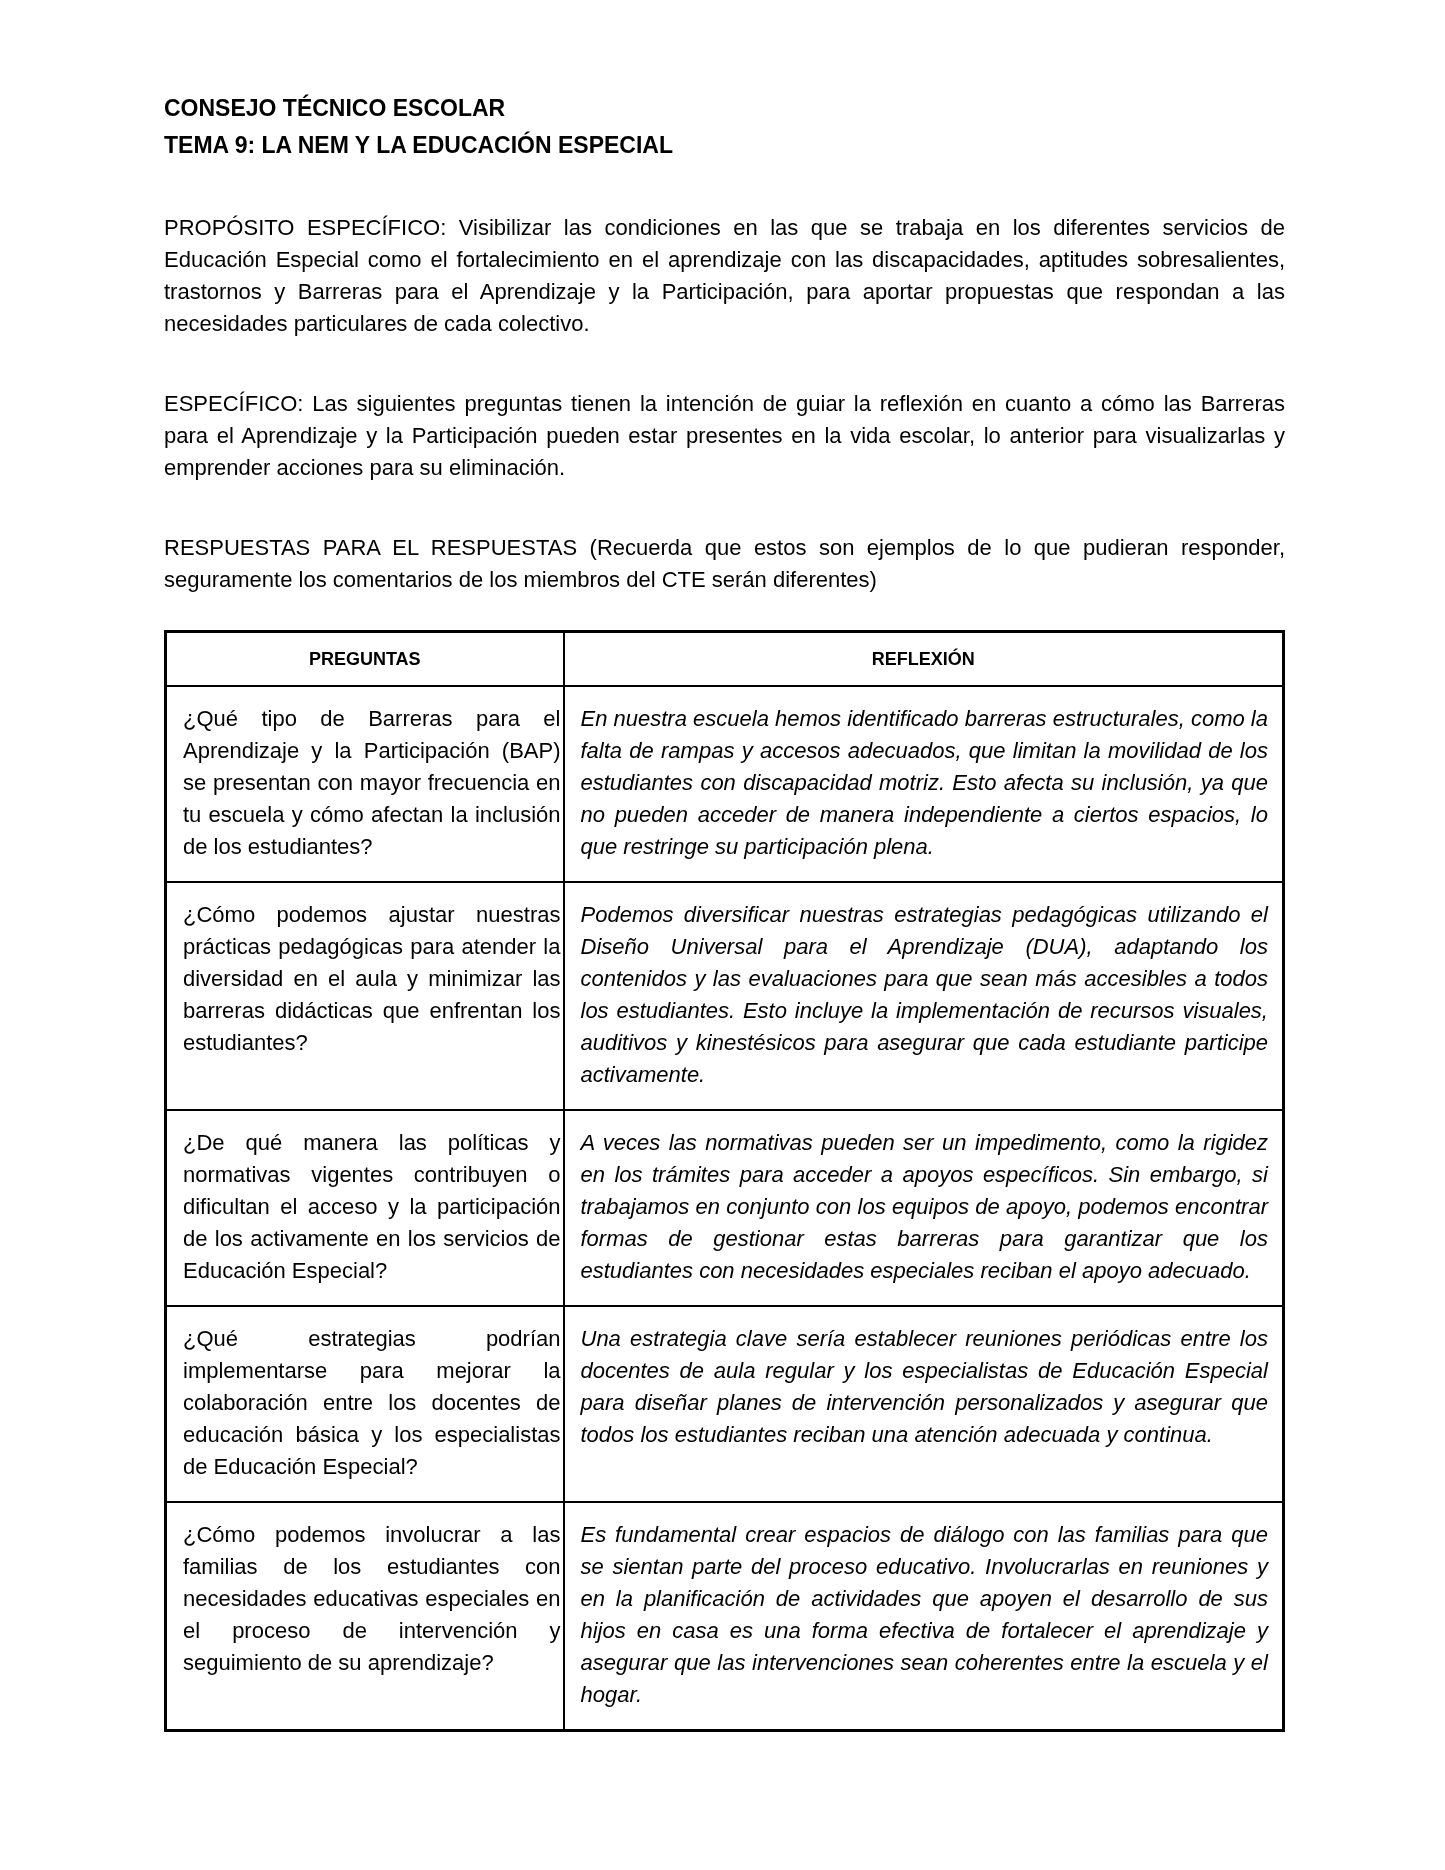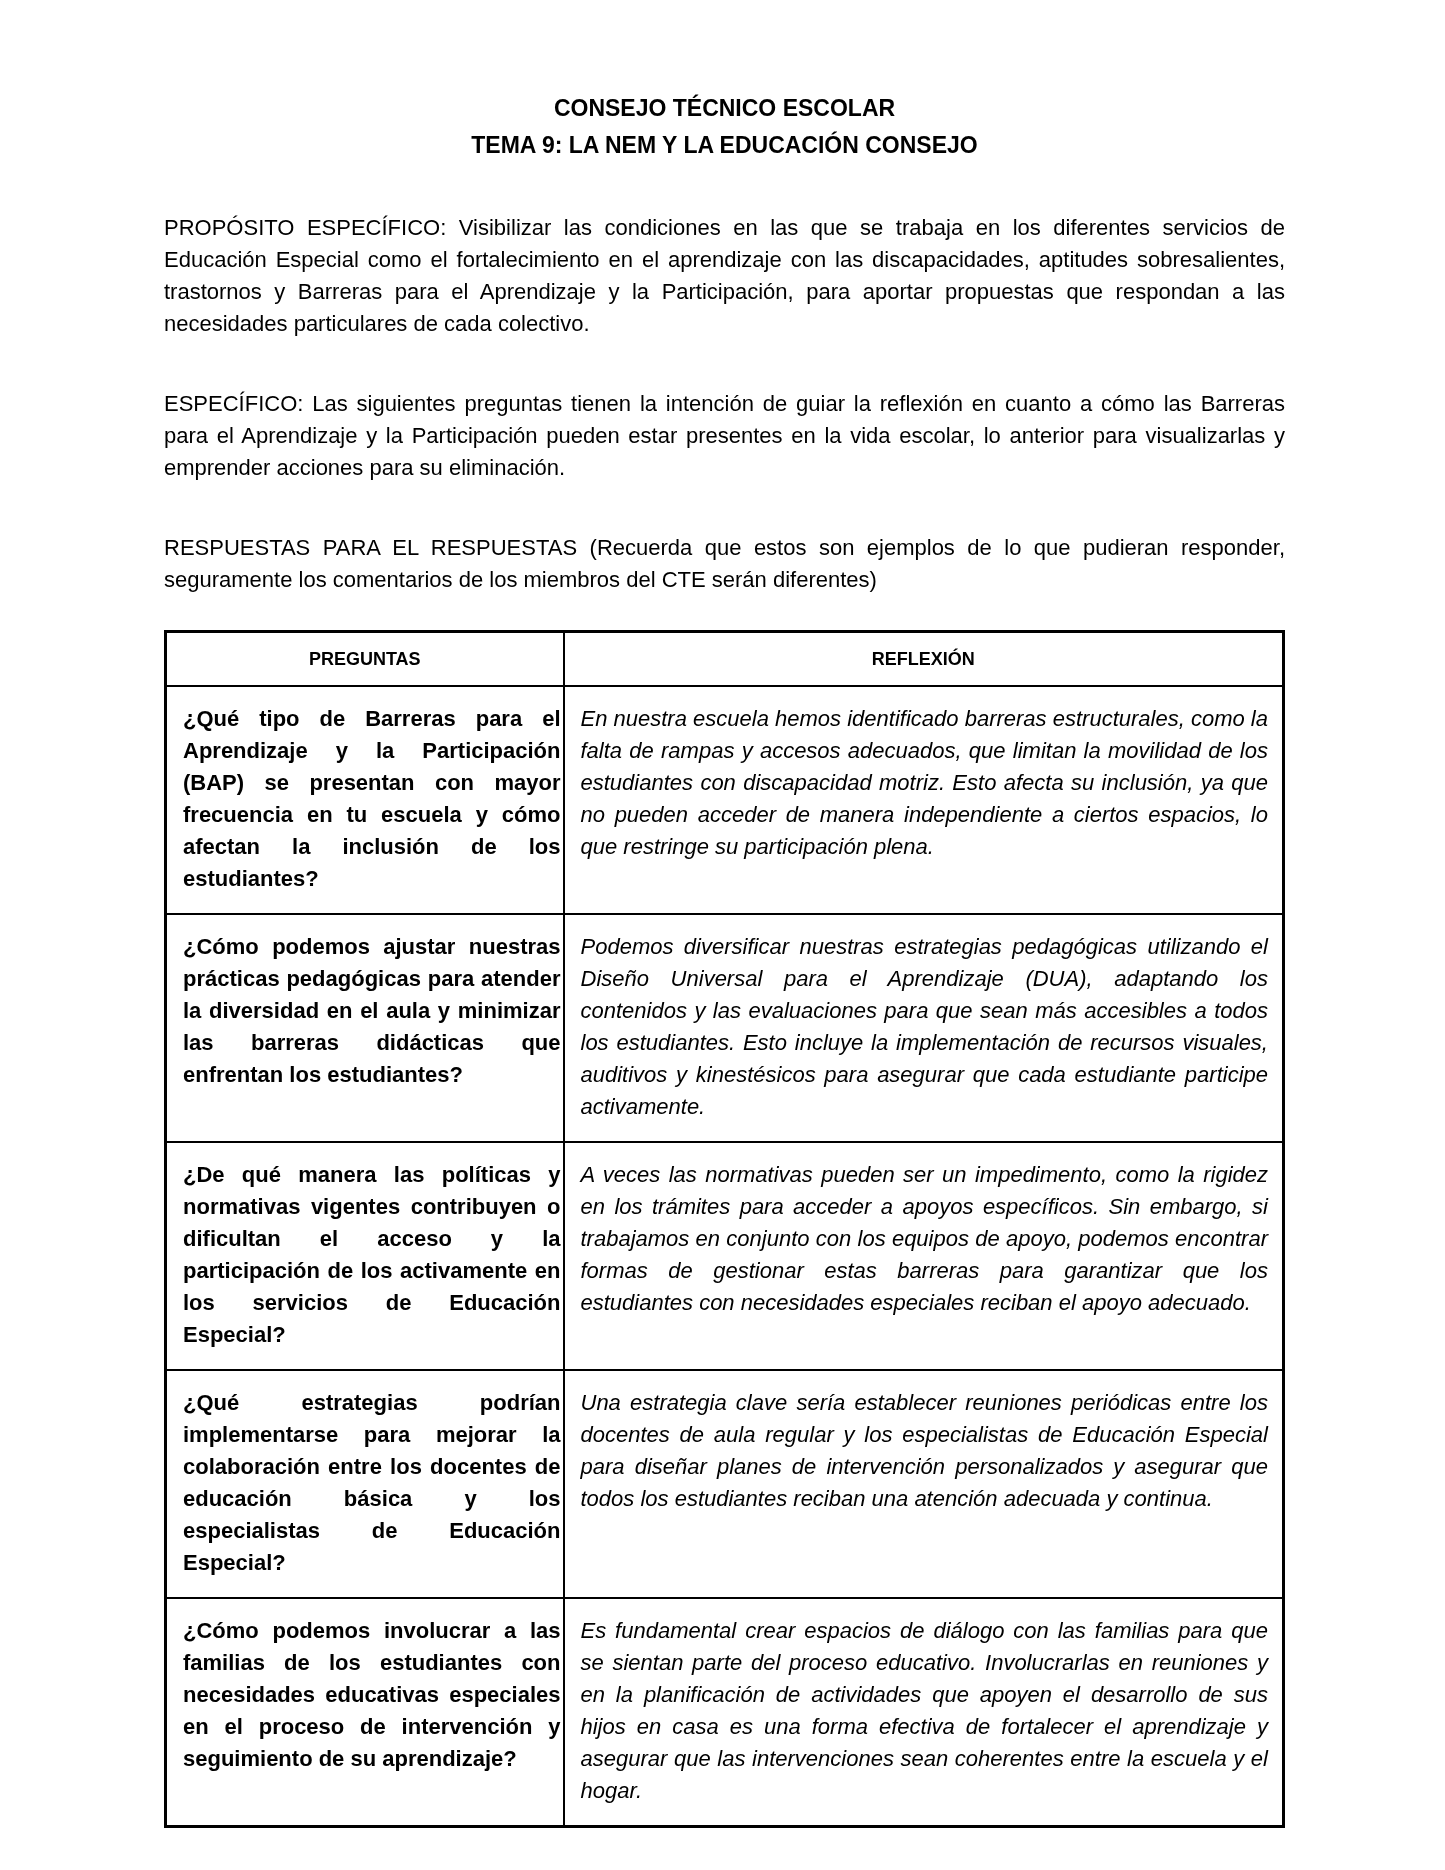--- a/index.html
+++ b/index.html
@@ -18,21 +18,20 @@
     box-sizing: border-box;
     width: 1445px;
     min-height: 1870px;
     padding: 90px 160px 60px 164px;
     background: #ffffff;
   }
   .doc-title {
     font-size: 23px;
     font-weight: bold;
     line-height: 37px;
-    text-align: center;
   }
   .para {
     font-size: 22px;
     line-height: 32px;
     text-align: justify;
     margin: 48px 0 0 0;
   }
   .para .lead {
     font-weight: normal;
   }
@@ -55,35 +54,35 @@
     padding: 10px 8px;
   }
   .qa td {
     font-size: 22px;
     line-height: 32px;
     text-align: justify;
     padding: 16px 14px 18px 16px;
   }
   td.q-cell {
     width: 35.6%;
-    font-weight: bold;
+    font-weight: normal;
     padding-right: 2px;
   }
   td.r-cell {
     font-style: italic;
   }
 </style>
 </head>
 <body>
 
 <div class="page">
 
   <div class="doc-title">
     <div>CONSEJO TÉCNICO ESCOLAR</div>
-    <div>TEMA 9: LA NEM Y LA EDUCACIÓN CONSEJO</div>
+    <div>TEMA 9: LA NEM Y LA EDUCACIÓN ESPECIAL</div>
   </div>
 
   <p class="para"><span class="lead">PROPÓSITO ESPECÍFICO:</span><span> Visibilizar las condiciones en las que se trabaja en los diferentes servicios de Educación Especial como el fortalecimiento en el aprendizaje con las discapacidades, aptitudes sobresalientes, trastornos y Barreras para el Aprendizaje y la Participación, para aportar propuestas que respondan a las necesidades particulares de cada colectivo.</span></p>
 
   <p class="para"><span class="lead">ESPECÍFICO:</span><span> Las siguientes preguntas tienen la intención de guiar la reflexión en cuanto a cómo las Barreras para el Aprendizaje y la Participación pueden estar presentes en la vida escolar, lo anterior para visualizarlas y emprender acciones para su eliminación.</span></p>
 
   <p class="para"><span class="lead">RESPUESTAS PARA EL RESPUESTAS</span><span> (Recuerda que estos son ejemplos de lo que pudieran responder, seguramente los comentarios de los miembros del CTE serán diferentes)</span></p>
 
   <table class="qa">
     <thead>

